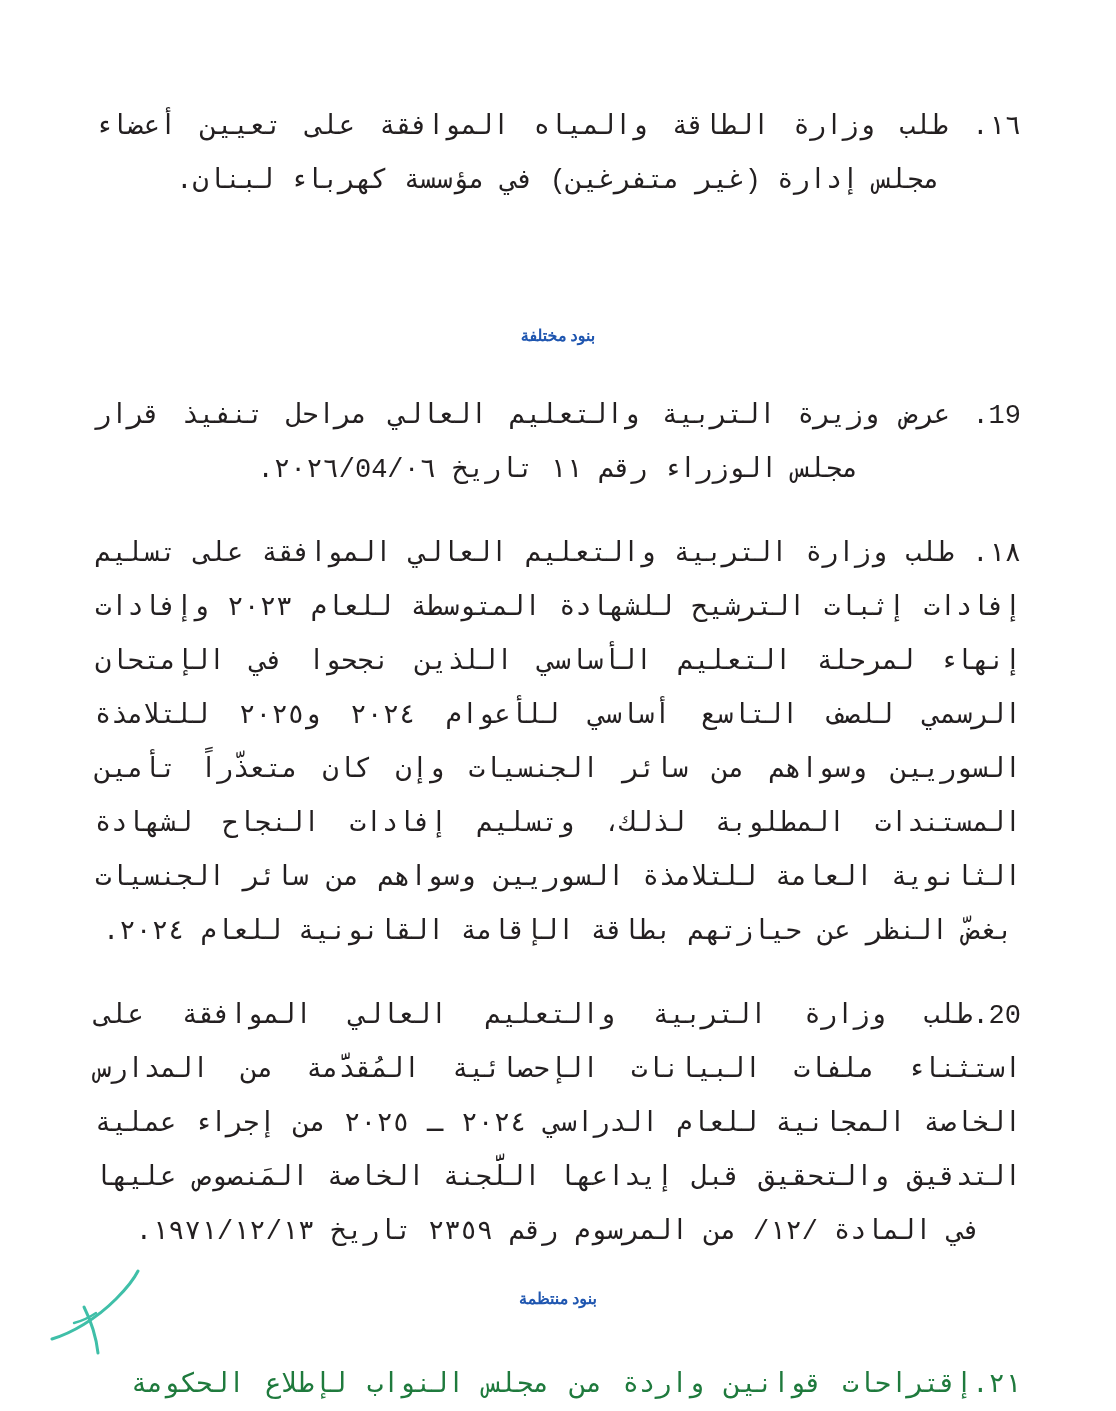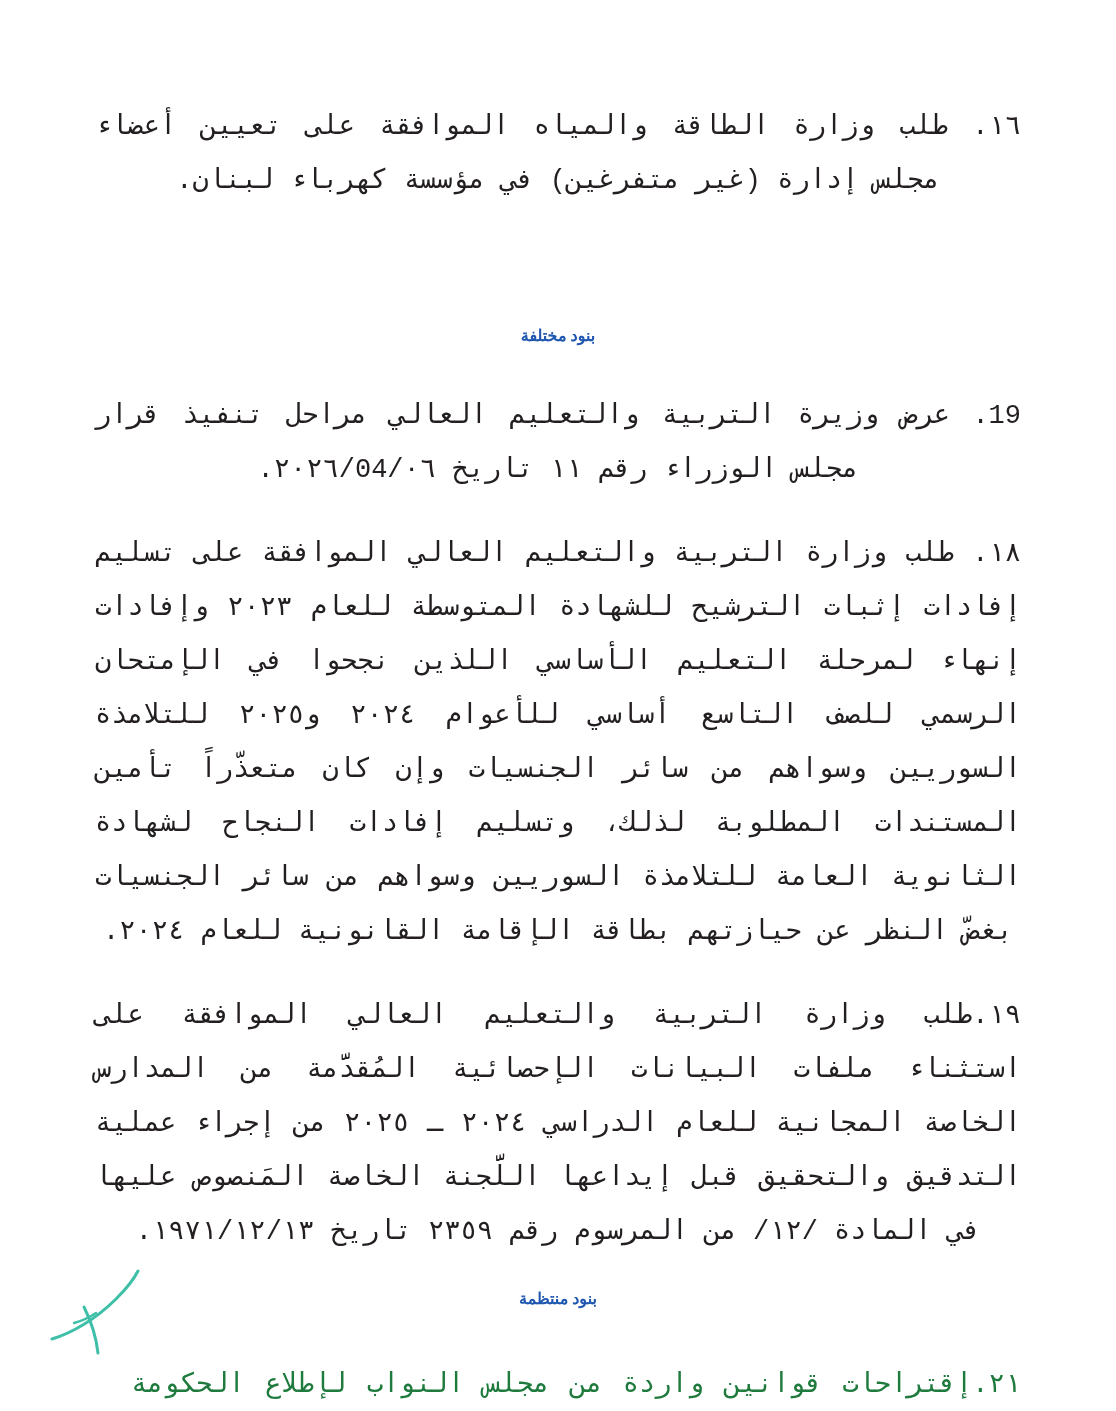--- a/index.html
+++ b/index.html
@@ -76,21 +76,21 @@
 
   <p class="para">
     <span class="num">19.</span><span> عرض وزيرة التربية والتعليم العالي مراحل تنفيذ قرار مجلس الوزراء رقم ١١ تاريخ ٢٠٢٦/04/٠٦.</span>
   </p>
 
   <p class="para">
     <span class="num">١٨.</span><span> طلب وزارة التربية والتعليم العالي الموافقة على تسليم إفادات إثبات الترشيح للشهادة المتوسطة للعام ٢٠٢٣ وإفادات إنهاء لمرحلة التعليم الأساسي اللذين نجحوا في الإمتحان الرسمي للصف التاسع أساسي للأعوام ٢٠٢٤ و٢٠٢٥ للتلامذة السوريين وسواهم من سائر الجنسيات وإن كان متعذّراً تأمين المستندات المطلوبة لذلك، وتسليم إفادات النجاح لشهادة الثانوية العامة للتلامذة السوريين وسواهم من سائر الجنسيات بغضّ النظر عن حيازتهم بطاقة الإقامة القانونية للعام ٢٠٢٤.</span>
   </p>
 
   <p class="para">
-    <span class="num">١٩.</span><span>طلب وزارة التربية والتعليم العالي الموافقة على استثناء ملفات البيانات الإحصائية المُقدَّمة من المدارس الخاصة المجانية للعام الدراسي ٢٠٢٤ ـ ٢٠٢٥ من إجراء عملية التدقيق والتحقيق قبل إيداعها اللَّجنة الخاصة المَنصوص عليها في المادة /١٢/ من المرسوم رقم ٢٣٥٩ تاريخ ١٩٧١/١٢/١٣.</span>
+    <span class="num">20.</span><span>طلب وزارة التربية والتعليم العالي الموافقة على استثناء ملفات البيانات الإحصائية المُقدَّمة من المدارس الخاصة المجانية للعام الدراسي ٢٠٢٤ ـ ٢٠٢٥ من إجراء عملية التدقيق والتحقيق قبل إيداعها اللَّجنة الخاصة المَنصوص عليها في المادة /١٢/ من المرسوم رقم ٢٣٥٩ تاريخ ١٩٧١/١٢/١٣.</span>
   </p>
 
 
   <h2 class="heading second">بنود منتظمة</h2>
 
   <p class="para green-para">
     <span class="num">٢١.</span><span>إقتراحات قوانين واردة من مجلس النواب لإطلاع الحكومة عليها وعَدَدُها (٥) والمُبيَّنة تفصيلاً في الجدول المُرفق ربطًا.</span>
   </p>
 
   <div class="signature">

